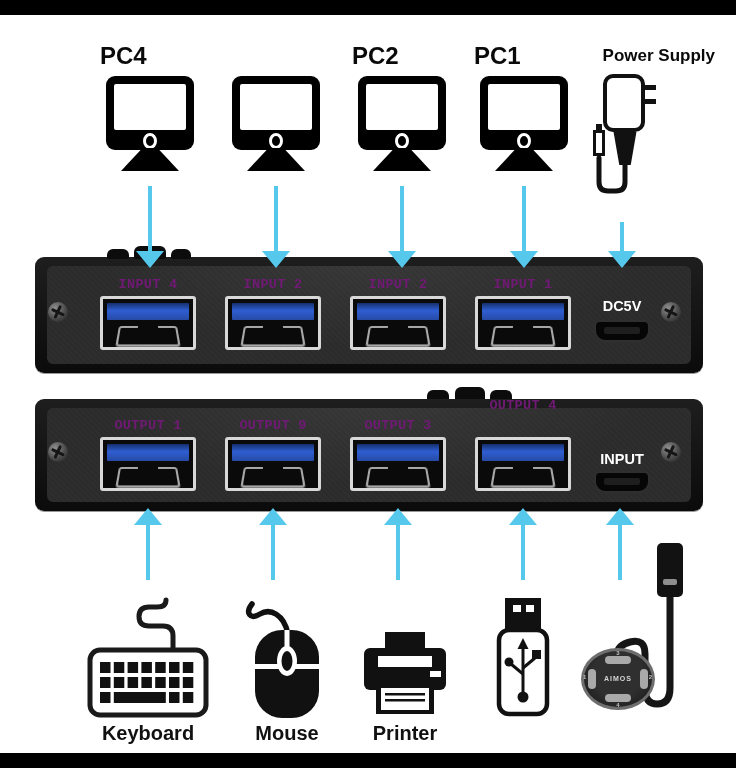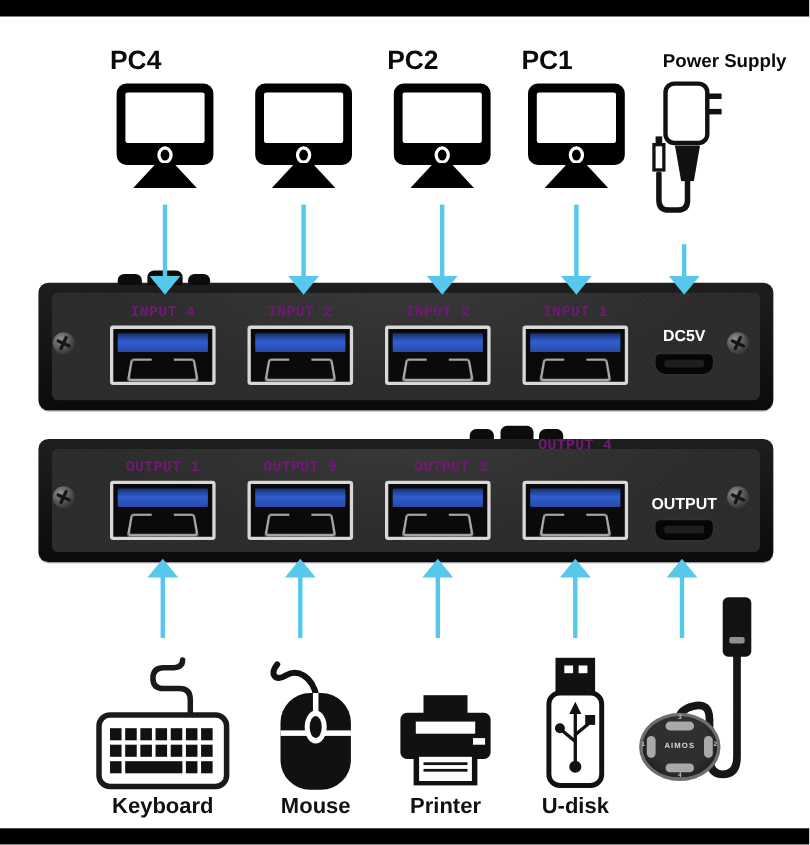--- a/index.html
+++ b/index.html
@@ -180,41 +180,41 @@
   <div class="bump" style="left:455px;top:387px;width:30px;height:14px"></div>
   <div class="bump" style="left:490px;top:390px;width:22px;height:11px"></div>
   <div class="device" style="top:399px;height:112px">
     <div class="face"></div>
     <div class="screw" style="left:13px;top:43px"></div>
     <div class="screw" style="left:626px;top:43px"></div>
   </div>
 
   <div class="port-label" style="left:98px;top:418px">OUTPUT 1</div>
   <div class="port-label" style="left:223px;top:418px">OUTPUT 9</div>
-  <div class="port-label" style="left:360px;top:418px">OUTPUT 3</div>
+  <div class="port-label" style="left:348px;top:418px">OUTPUT 3</div>
   <div class="port-label" style="left:473px;top:398px">OUTPUT 4</div>
 
   <div class="usb" style="left:100px;top:437px">
       <div class="tongue"></div>
       <div class="contacts"></div>
     </div>
   <div class="usb" style="left:225px;top:437px">
       <div class="tongue"></div>
       <div class="contacts"></div>
     </div>
   <div class="usb" style="left:350px;top:437px">
       <div class="tongue"></div>
       <div class="contacts"></div>
     </div>
   <div class="usb" style="left:475px;top:437px">
       <div class="tongue"></div>
       <div class="contacts"></div>
     </div>
 
-  <div class="jack-label" style="left:572px;top:451px">OUTPUT</div>
+  <div class="jack-label" style="left:572px;top:451px">INPUT</div>
   <div class="micro" style="left:594px;top:471px"></div>
 
   <div class="arrowd" style="left:136px;top:186px">
       <div class="tail" style="height:65px"></div>
       <div class="head" style="top:65px"></div>
     </div>
   <div class="arrowd" style="left:262px;top:186px">
       <div class="tail" style="height:65px"></div>
       <div class="head" style="top:65px"></div>
     </div>
@@ -323,14 +323,13 @@
     <div class="rbrand">AIMOS</div>
     <div class="rnum n3">3</div>
     <div class="rnum n1">1</div>
     <div class="rnum n2">2</div>
     <div class="rnum n4">4</div>
   </div>
 
   <div class="periph-label" style="left:73px">Keyboard</div>
   <div class="periph-label" style="left:330px">Printer</div>
   <div class="periph-label" style="left:212px">Mouse</div>
-  <div class="periph-label" style="left:448px">U-disk</div>
 </div>
 
 </body></html>

